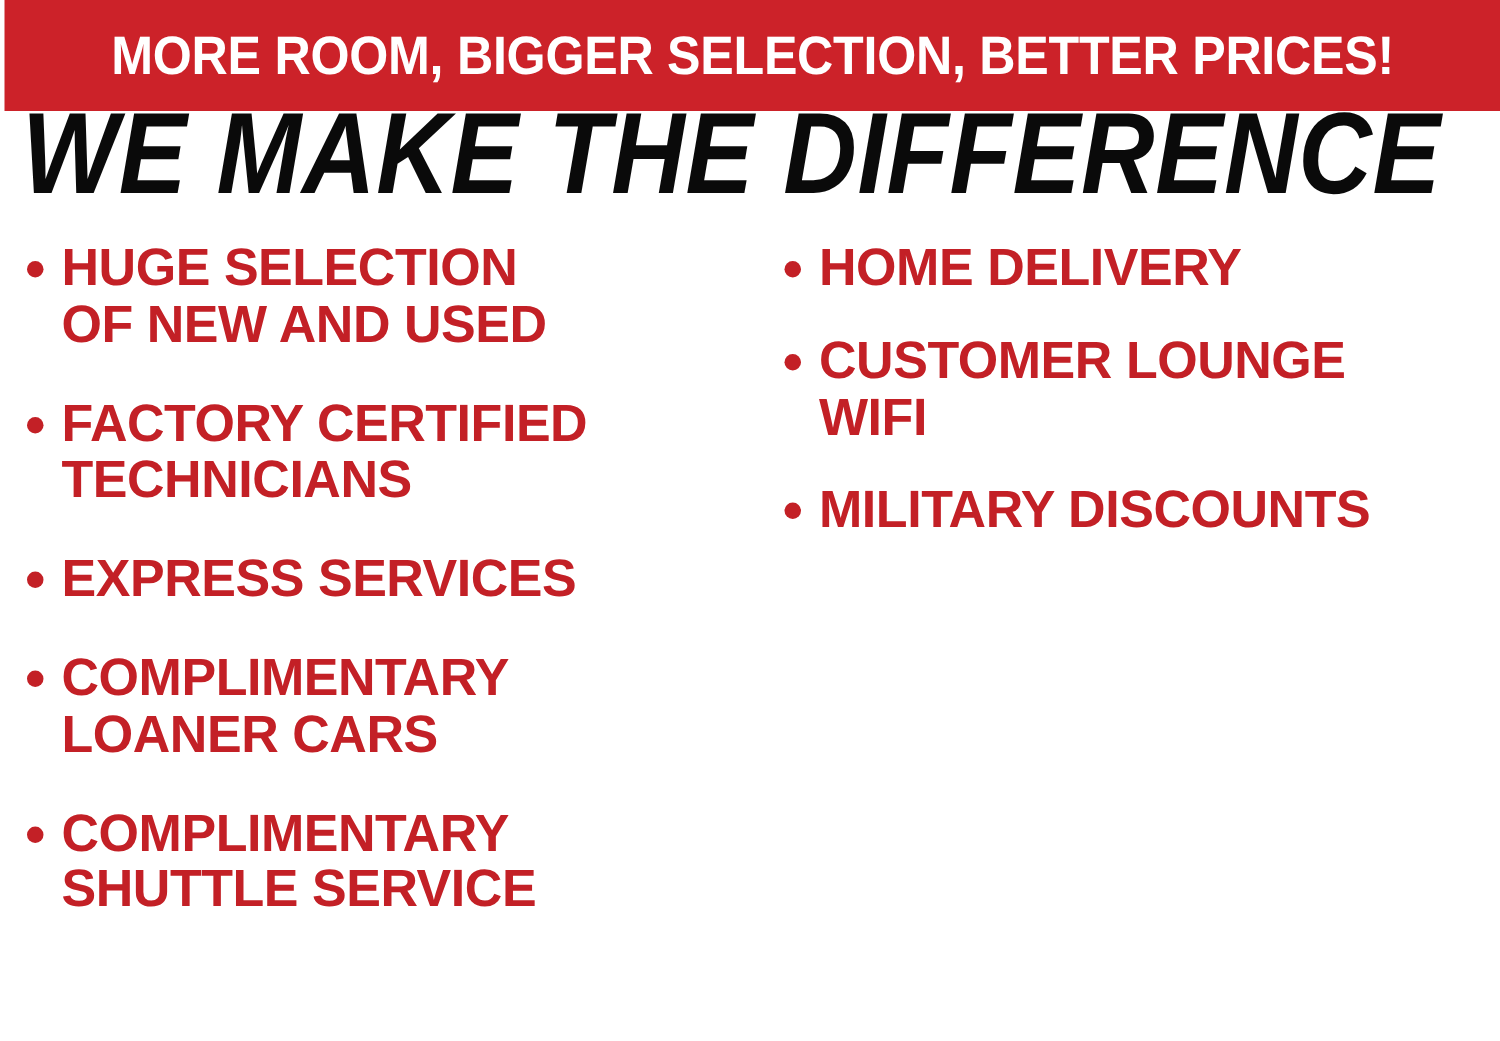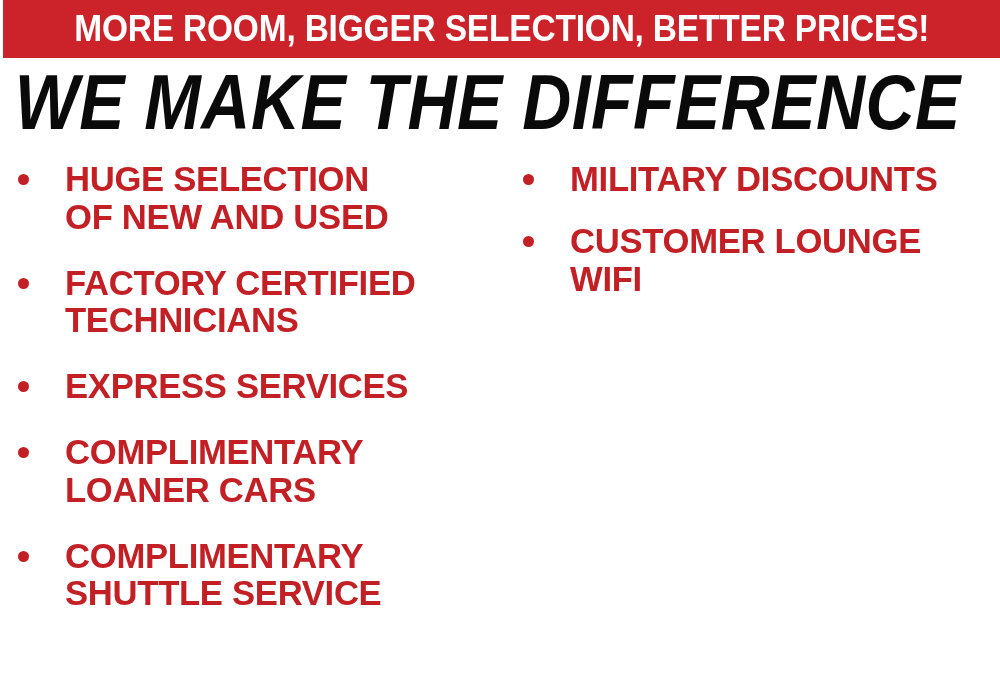--- a/index.html
+++ b/index.html
@@ -16,21 +16,21 @@
     font-family: "Liberation Sans", sans-serif;
     -webkit-font-smoothing: antialiased;
   }
 
   
   .ribbon {
     position: absolute;
     left: 3px;
     top: 0;
     width: 997px;
-    height: 58px;
+    height: 74px;
     background: #CC2229;
     display: flex;
     align-items: center;
     justify-content: center;
   }
   .ribbon-text {
     color: #FFFFFF;
     font-family: "Liberation Sans", sans-serif;
     font-weight: bold;
     font-size: 36px;
@@ -76,21 +76,20 @@
     position: relative;
     box-sizing: border-box;
   }
   .col-left  { width: 505px; padding-left: 18px; }
   .col-right { width: 495px; padding-left: 18px; }
 
   .bullet-item {
     display: flex;
     align-items: flex-start;
     margin-bottom: 26px;
-    gap: 24px;
   }
   .col-left .bullet-item  { margin-bottom: 28px; }
   .col-right .bullet-item { margin-bottom: 24px; }
 
   .dot {
     flex: 0 0 auto;
     width: 11px;
     height: 11px;
     border-radius: 50%;
     background: #C32026;
@@ -147,23 +146,27 @@
       <div class="bullet-item">
         <span class="dot"></span>
         <span class="bullet-label">COMPLIMENTARY
 SHUTTLE SERVICE</span>
       </div>
     </div>
 
     <div class="col col-right">
       <div class="bullet-item">
         <span class="dot"></span>
-        <span class="bullet-label">MILITARY DISCOUNTS</span>
+        <span class="bullet-label">HOME DELIVERY</span>
       </div>
       <div class="bullet-item">
         <span class="dot"></span>
         <span class="bullet-label">CUSTOMER LOUNGE
 WIFI</span>
+      </div>
+      <div class="bullet-item">
+        <span class="dot"></span>
+        <span class="bullet-label">MILITARY DISCOUNTS</span>
       </div>
     </div>
 
   </div>
 </div>
 
 </body></html>

